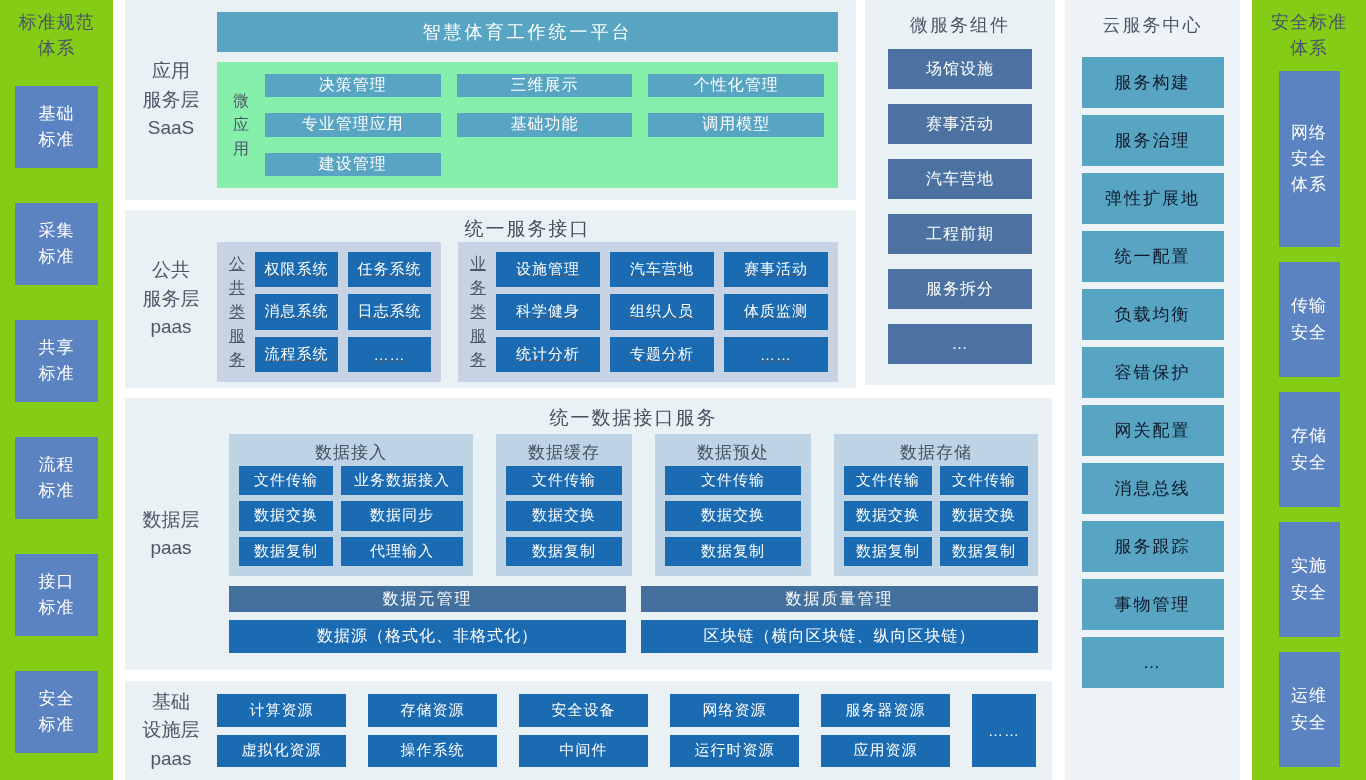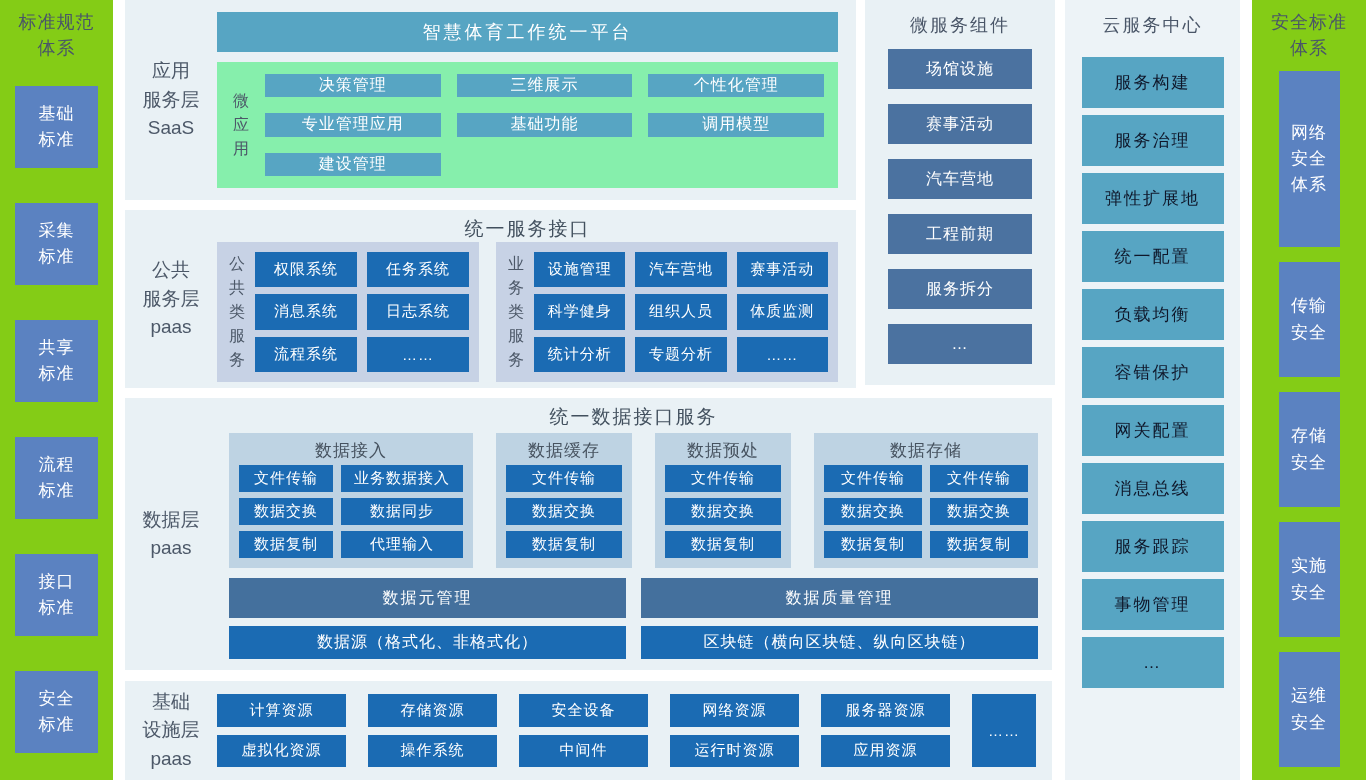--- a/index.html
+++ b/index.html
@@ -50,45 +50,45 @@
   .apps-grid { flex:1; margin-left:14px; display:grid;
                grid-template-columns:repeat(3,1fr); gap:16px 16px; }
   .teal-btn { background:#57a5c3; color:#fff; font-size:16px; letter-spacing:1px;
               display:flex; align-items:center; justify-content:center; }
 
   
   .public-content { flex:1; padding:6px 18px 14px 0; display:flex; flex-direction:column; }
   .public-content .sec-title { height:30px; }
   .groups-row { flex:1; display:flex; gap:17px; }
   .sub-panel { background:#c7d2e5; display:flex; padding:10px 10px; }
-  .sub-panel.public-g { width:262px; }
-  .sub-panel.business-g { flex:1; }
+  .sub-panel.public-g { width:224px;text-decoration:underline; }
+  .sub-panel.business-g { flex:1;text-decoration:underline; }
   .sub-grid { flex:1; margin-left:8px; display:grid; gap:7px 10px; }
   .g2 { grid-template-columns:repeat(2,1fr); }
   .g3 { grid-template-columns:repeat(3,1fr); }
   .blue-btn { background:#1b6bb3; color:#fff; font-size:15px; letter-spacing:1px;
               display:flex; align-items:center; justify-content:center; }
 
   
   .data-content { flex:1; padding:4px 14px 11px 12px; display:flex; flex-direction:column; }
   .data-content .sec-title { height:32px; }
   .data-groups { display:flex; gap:23px; height:142px; }
   .data-panel { background:#bed3e3; padding:4px 10px 10px; display:flex; flex-direction:column; }
   .dp-access  { width:244px; }
   .dp-cache   { width:136px; }
-  .dp-pre     { width:136px; }
+  .dp-pre     { width:156px; }
   .dp-store   { flex:1; }
   .dp-title { height:28px; display:flex; align-items:center; justify-content:center;
               font-size:17px; color:#46525f; letter-spacing:1px; }
   .dp-grid { flex:1; display:grid; gap:6px 8px; }
   .dp-grid.cols-access { grid-template-columns:94px 1fr; }
   .dp-grid.cols-1 { grid-template-columns:1fr; }
   .dp-grid.cols-2 { grid-template-columns:repeat(2,1fr); }
   .mgmt-row { display:flex; gap:15px; margin-top:10px; }
-  .slate-bar { flex:1; height:40px; background:#44709d; color:#fff; font-size:16px;
+  .slate-bar { flex:1; height:26px; background:#44709d; color:#fff; font-size:16px;
                letter-spacing:2px; display:flex; align-items:center; justify-content:center; }
   .src-row { display:flex; gap:15px; margin-top:8px; }
   .src-bar { flex:1; height:33px; background:#1b6bb3; color:#fff; font-size:16px;
              letter-spacing:1px; display:flex; align-items:center; justify-content:center; }
 
   
   .infra-grid { flex:1; margin:13px 16px 13px 0; display:grid;
                 grid-template-columns:repeat(5,1fr) 64px; grid-template-rows:1fr 1fr;
                 gap:8px 22px; }
   .infra-more { grid-column:6; grid-row:1 / 3; }

